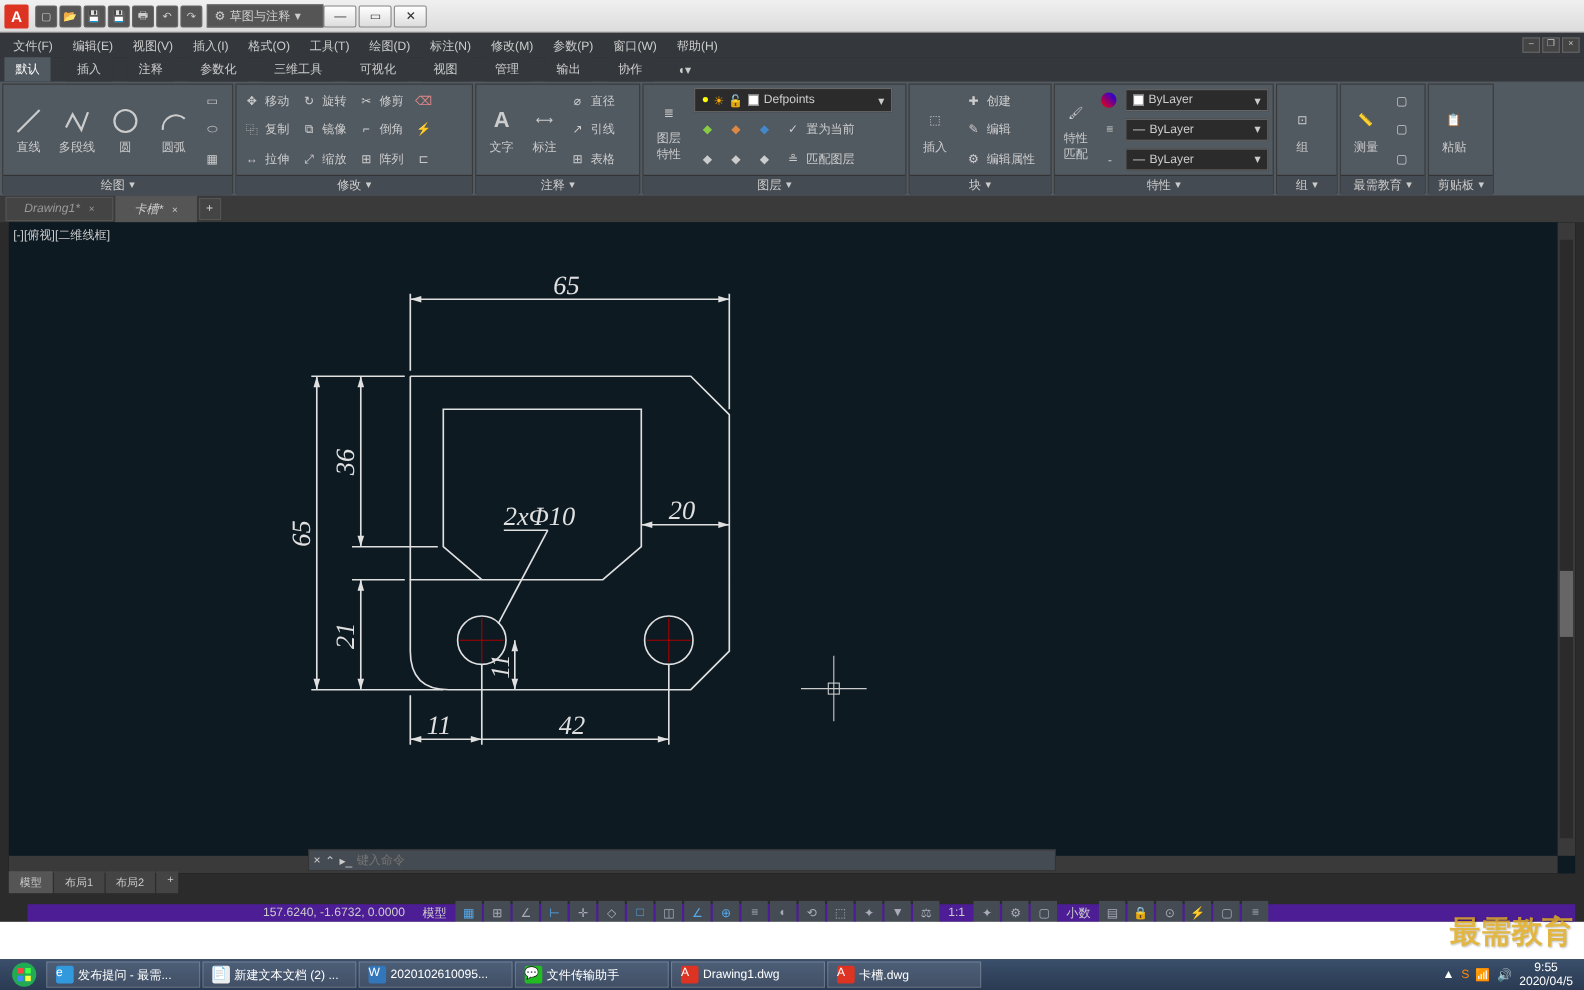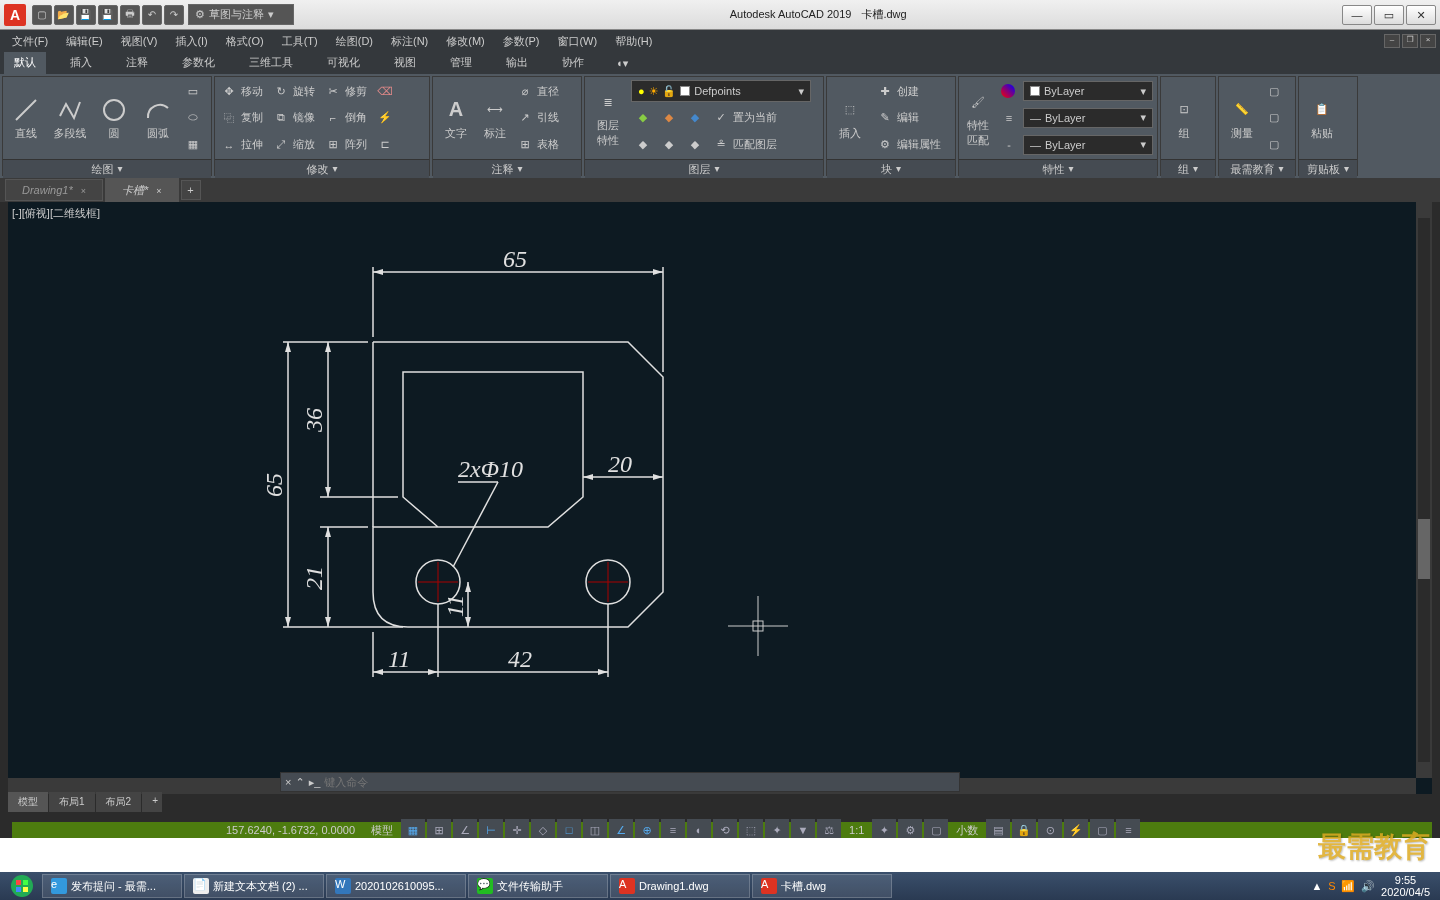--- a/index.html
+++ b/index.html
@@ -47,21 +47,21 @@
 .scroll-v{position:absolute;right:0;top:0;bottom:16px;width:16px;background:#3a3a3a}
 .scroll-v .track{position:absolute;top:16px;bottom:16px;left:2px;right:2px;background:#2b2b2b}
 .scroll-v .thumb{position:absolute;left:2px;right:2px;top:55%;height:60px;background:#666}
 .scroll-h{position:absolute;left:0;right:16px;bottom:0;height:16px;background:#3a3a3a}
 .cmd-area{position:absolute;left:280px;right:480px;bottom:108px;height:20px;background:#454b52;display:flex;align-items:center;gap:4px;padding:0 4px;border:1px solid #333}
 .cmd-area .x{color:#ccc}
 .cmd-input{flex:1;background:transparent;border:none;color:#888;}
 .layout-tabs{position:absolute;bottom:88px;left:8px;height:20px;display:flex;gap:1px}
 .ltab{background:#444;color:#ccc;padding:3px 10px;font-size:10px}
 .ltab.active{background:#555}
-.statusbar{position:absolute;bottom:62px;left:12px;right:8px;height:16px;background:#4d7c0f;display:flex;align-items:center;padding:0 6px;gap:2px}
+.statusbar{position:absolute;bottom:62px;left:25px;right:8px;height:16px;background:#4c1d95;display:flex;align-items:center;padding:0 6px;gap:2px}
 .coords{color:#ccc;padding:0 8px;font-size:11px;margin-left:200px}
 .sb-btn{width:24px;height:22px;background:#454b52;color:#aab;display:flex;align-items:center;justify-content:center;font-size:11px}
 .sb-btn.on{color:#5ae}
 .sb-text{color:#ccc;padding:0 6px}
 .bottom-gap{position:absolute;bottom:28px;left:0;right:0;height:34px;background:#fff}
 .taskbar{position:absolute;bottom:0;left:0;right:0;height:28px;background:linear-gradient(#3a4f6b,#2a3a52);display:flex;align-items:center;padding:0 4px;gap:2px}
 .start-btn{width:36px;height:28px;display:flex;align-items:center;justify-content:center}
 .task-item{height:24px;background:rgba(255,255,255,0.1);border:1px solid rgba(255,255,255,0.2);display:flex;align-items:center;gap:4px;padding:0 8px;color:#fff;font-size:11px;min-width:140px}
 .task-ico{width:16px;height:16px;background:#888;border-radius:2px}
 .tray{margin-left:auto;display:flex;align-items:center;gap:6px;color:#fff;font-size:10px;padding:0 6px}
@@ -80,23 +80,20 @@
     <div class="qat-btn">💾</div>
     <div class="qat-btn">💾</div>
     <div class="qat-btn">🖶</div>
     <div class="qat-btn">↶</div>
     <div class="qat-btn">↷</div>
   </div>
   <div class="workspace-sel">
     <span>⚙</span>
     <span>草图与注释</span>
     <span style="margin-left:auto">▾</span>
-  </div>
-  <div class="title-text">
-    <span>Autodesk AutoCAD 2019</span>&nbsp;&nbsp;&nbsp;<span>卡槽.dwg</span>
   </div>
   <div class="win-controls">
     <div class="win-btn">—</div>
     <div class="win-btn">▭</div>
     <div class="win-btn">✕</div>
   </div>
 </div>
 
 <div class="menubar">
   <div class="menu-item">文件(F)</div>

